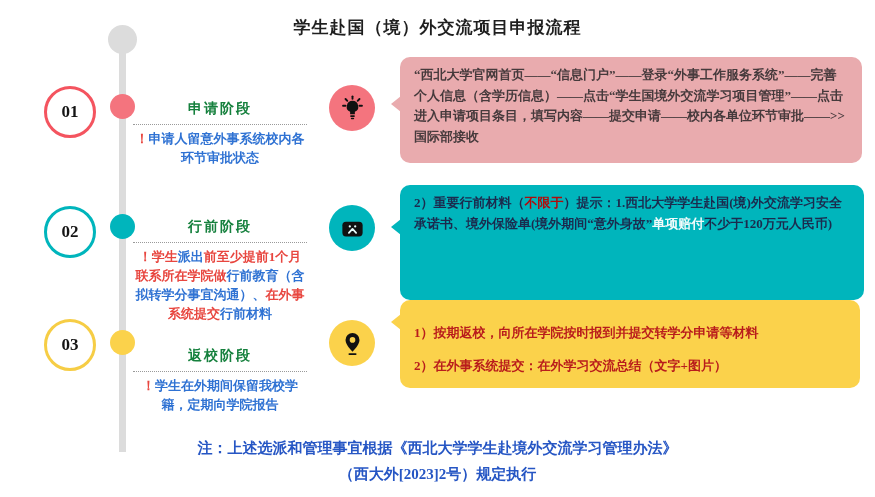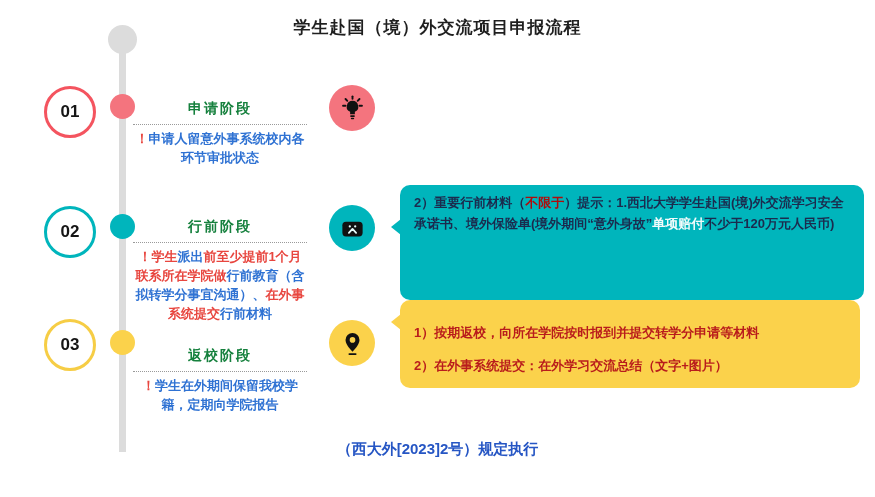--- a/index.html
+++ b/index.html
@@ -1,18 +1,18 @@
 <!DOCTYPE html>
 <html style="--red: #f4545f; --salmon: #f4747e; --teal: #00b5bc; --yellow: #fbd24b; --yellowedge: #f6cd45; --pinkbox: #e9abae; --pinktext: #463a3c; --navy: #1b2b4e; --blue: #2f72d3; --noteblue: #2656c4; --green: #0b7e2a; --darkred: #b00b0b; --alertred: #e8463f; --gray: #dcdcdc;"><head>
 <meta charset="utf-8">
 <style>
   html,body { margin:0; padding:0; background:#ffffff; }
   .canvas {
     position:relative; width:875px; height:497px; background:#ffffff; overflow:hidden;
-    font-family:Liberation Sans, sans-serif;
+    font-family:Liberation Serif, serif;
   }
   .title {
     position:absolute; top:16px; left:0; right:0; text-align:center;
     font-size:17px; font-weight:bold; color:#1f1f1f; letter-spacing:1px;
   }
   
   .tl-line { position:absolute; left:119px; top:40px; width:7px; height:412px; background:var(--gray); }
   .tl-cap  { position:absolute; left:108px; top:25px; width:29px; height:29px; border-radius:50%; background:var(--gray); }
   .num-circle {
     position:absolute; left:44px; width:46px; height:46px; border-radius:50%;
@@ -141,29 +141,34 @@
   <div class="icon-circle ic-3">
     <span>
       <svg viewBox="0 0 24 24">
         <path fill="#111" d="M12 2.6a6.2 6.2 0 0 0-6.2 6.2c0 4.5 6.2 10.4 6.2 10.4s6.2-5.9 6.2-10.4A6.2 6.2 0 0 0 12 2.6z"></path>
         <circle cx="12" cy="8.8" r="2.5" style="fill:var(--yellow)"></circle>
         <rect x="8.4" y="20.6" width="7.2" height="1.6" rx="0.8" fill="#111"></rect>
       </svg>
     </span>
   </div>
 
+  <div class="bubble bubble-pink">
+    <span class="tail"></span>
+    <p><span>“西北大学官网首页——“信息门户”——登录“外事工作服务系统”——完善个人信息（含学历信息）——点击“学生国境外交流学习项目管理”——点击进入申请项目条目，填写内容——提交申请——校内各单位环节审批——&gt;&gt;国际部接收</span></p>
+  </div>
 
   <div class="bubble bubble-teal">
     <span class="tail"></span>
     <p><span>2）重要行前材料（</span><span class="sg-darkred">不限于</span><span>）提示：1.西北大学学生赴国(境)外交流学习安全承诺书、境外保险单(境外期间“意外身故”</span><span class="sg-white">单项赔付</span><span class="sg-boldnavy">不少于120万元人民币)</span></p>
   </div>
 
   <div class="bubble bubble-yellow">
     <span class="tail"></span>
     <p><span>1）按期返校，向所在学院按时报到并提交转学分申请等材料</span></p>
     <p><span>2）在外事系统提交：在外学习交流总结（文字+图片）</span></p>
   </div>
 
   <div class="note">
+    <div>注：上述选派和管理事宜根据《西北大学学生赴境外交流学习管理办法》</div>
     <div>（西大外[2023]2号）规定执行</div>
   </div>
 
 </div>
 
 </body></html>

